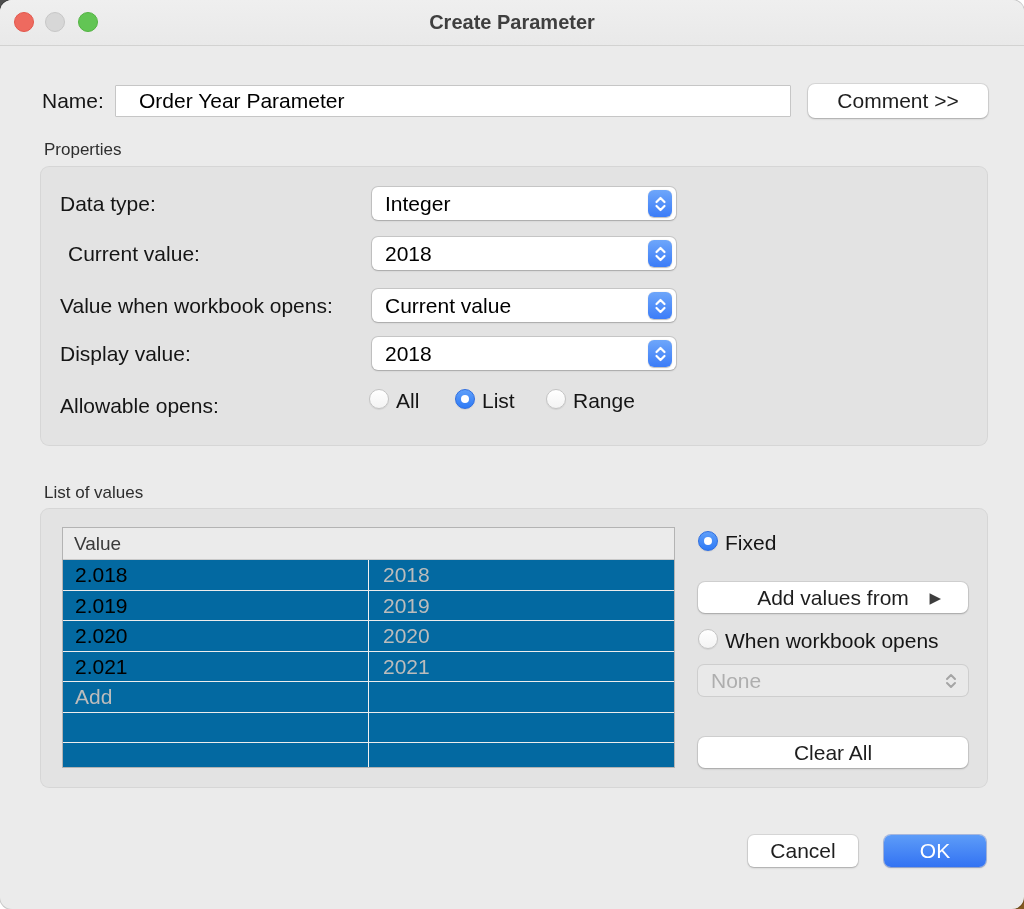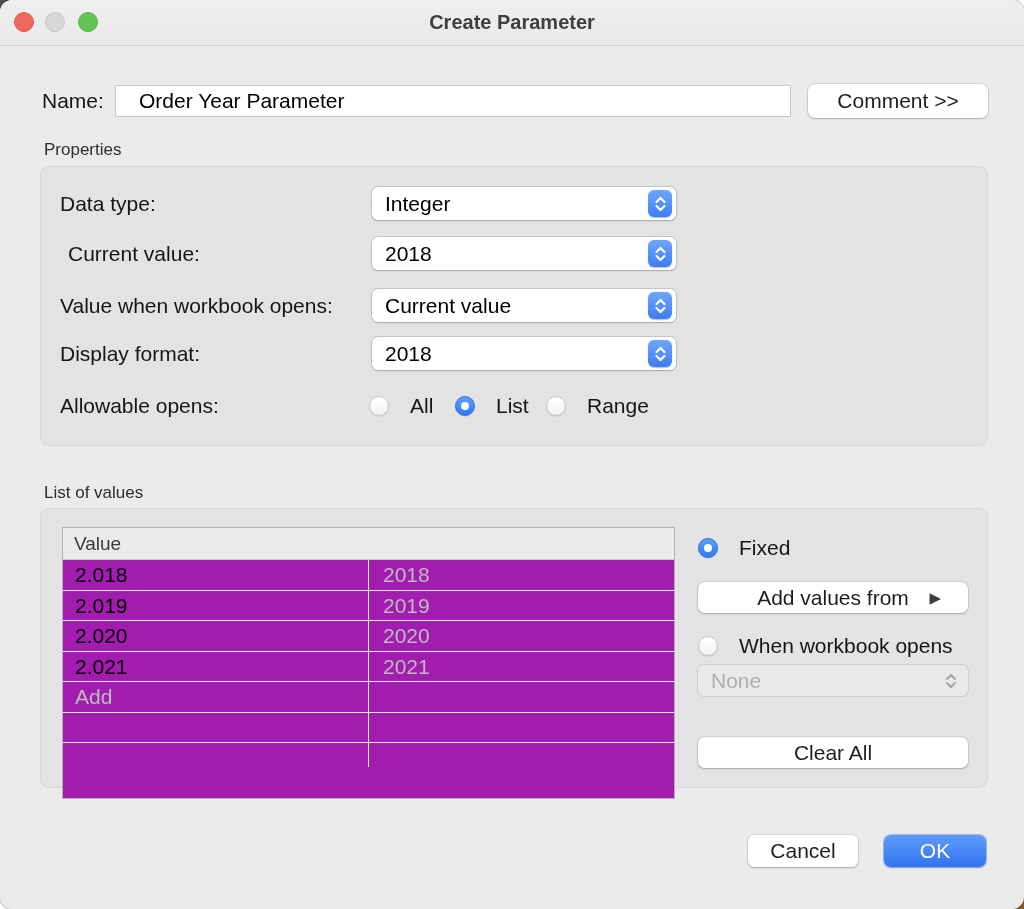--- a/index.html
+++ b/index.html
@@ -65,36 +65,36 @@
   .popup .stepper{
     position:absolute;right:4px;top:3px;width:24px;height:27px;border-radius:6px;
     background:linear-gradient(#6ea6fa,#3c7df8);
     box-shadow:0 0.5px 1px rgba(0,0,0,0.25);
     display:flex;align-items:center;justify-content:center;
   }
   .popup.disabled{background:#e9e9e9;box-shadow:0 0 0 1px rgba(0,0,0,0.09);}
   .popup.disabled .popup-value{color:#aeaeae;}
   .popup.disabled .gray-chevrons{position:absolute;right:10px;top:0;height:31px;display:flex;align-items:center;}
   
-  .radio-item{position:absolute;height:33px;display:flex;align-items:center;gap:21px;}
+  .radio-item{position:absolute;height:33px;display:flex;gap:7px;}
   .radio{
     width:20px;height:20px;border-radius:50%;box-sizing:border-box;flex:0 0 auto;
     background:linear-gradient(#ffffff,#f3f3f3);border:1px solid #c4c4c4;
     box-shadow:0 1px 1px rgba(0,0,0,0.08);position:relative;
   }
   .radio.on{background:linear-gradient(#5f9ff9,#2e7af6);border:1px solid #2e6ee0;}
   .radio.on::after{
     content:"";position:absolute;left:50%;top:50%;width:8px;height:8px;margin:-4px 0 0 -4px;
     border-radius:50%;background:#fff;
   }
   .radio-item .rlbl{font-size:21px;color:#151515;white-space:nowrap;}
   
   .vtable{
-    position:absolute;left:62px;top:527px;width:613px;height:272px;box-sizing:border-box;
-    background:#a21caf;border:1px solid #b3b3b3;overflow:hidden;
+    position:absolute;left:62px;top:527px;width:613px;height:241px;box-sizing:border-box;
+    background:#0369a1;border:1px solid #b3b3b3;overflow:hidden;
   }
   .thead{
     display:grid;grid-template-columns:306px 1fr;height:32px;box-sizing:border-box;
     background:#ebebeb;border-bottom:1px solid #c9c9c9;
   }
   .th{font-size:19px;color:#3a3a3a;line-height:31px;padding-left:9px;border-right:1px solid #b9b9b9;white-space:nowrap;}
   .th:last-child{border-right:none;padding-left:11px;}
   .trow{
     display:grid;grid-template-columns:306px 1fr;height:30.5px;box-sizing:border-box;
     border-bottom:1px solid #ededed;
@@ -164,21 +164,21 @@
   <div class="popup" style="top:289px;">
     <span class="popup-value">Current value</span>
     <span class="stepper">
       <svg width="15" height="18" viewBox="0 0 15 18">
           <path d="M3.5 7 L7.5 3 L11.5 7" fill="none" stroke="#fff" stroke-width="2.2" stroke-linecap="round" stroke-linejoin="round"></path>
           <path d="M3.5 11 L7.5 15 L11.5 11" fill="none" stroke="#fff" stroke-width="2.2" stroke-linecap="round" stroke-linejoin="round"></path>
         </svg>
     </span>
   </div>
 
-  <div class="lbl" style="left:60px;top:337px;">Display format:</div>
+  <div class="lbl" style="left:60px;top:337px;">Display value:</div>
   <div class="popup" style="top:337px;">
     <span class="popup-value">2018</span>
     <span class="stepper">
       <svg width="15" height="18" viewBox="0 0 15 18">
           <path d="M3.5 7 L7.5 3 L11.5 7" fill="none" stroke="#fff" stroke-width="2.2" stroke-linecap="round" stroke-linejoin="round"></path>
           <path d="M3.5 11 L7.5 15 L11.5 11" fill="none" stroke="#fff" stroke-width="2.2" stroke-linecap="round" stroke-linejoin="round"></path>
         </svg>
     </span>
   </div>
 

